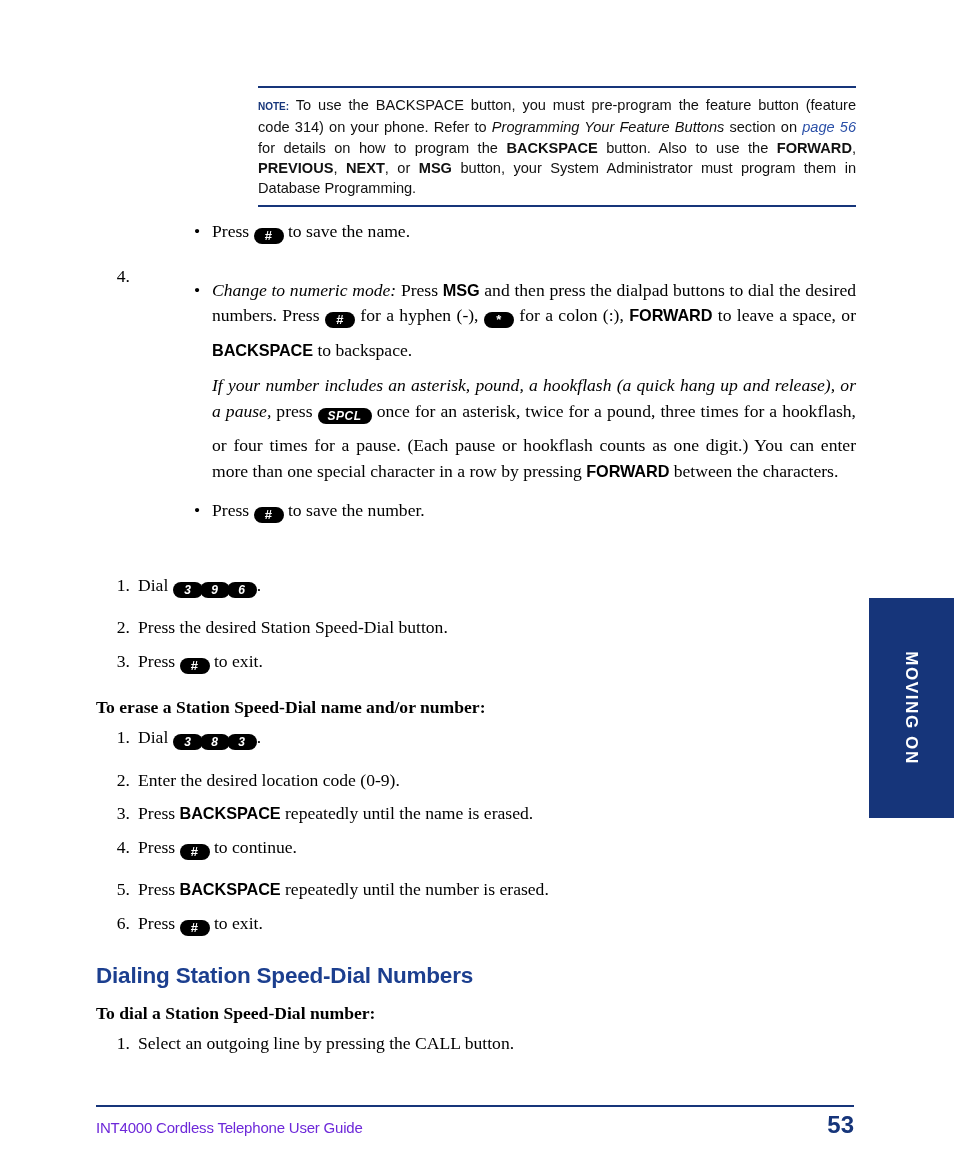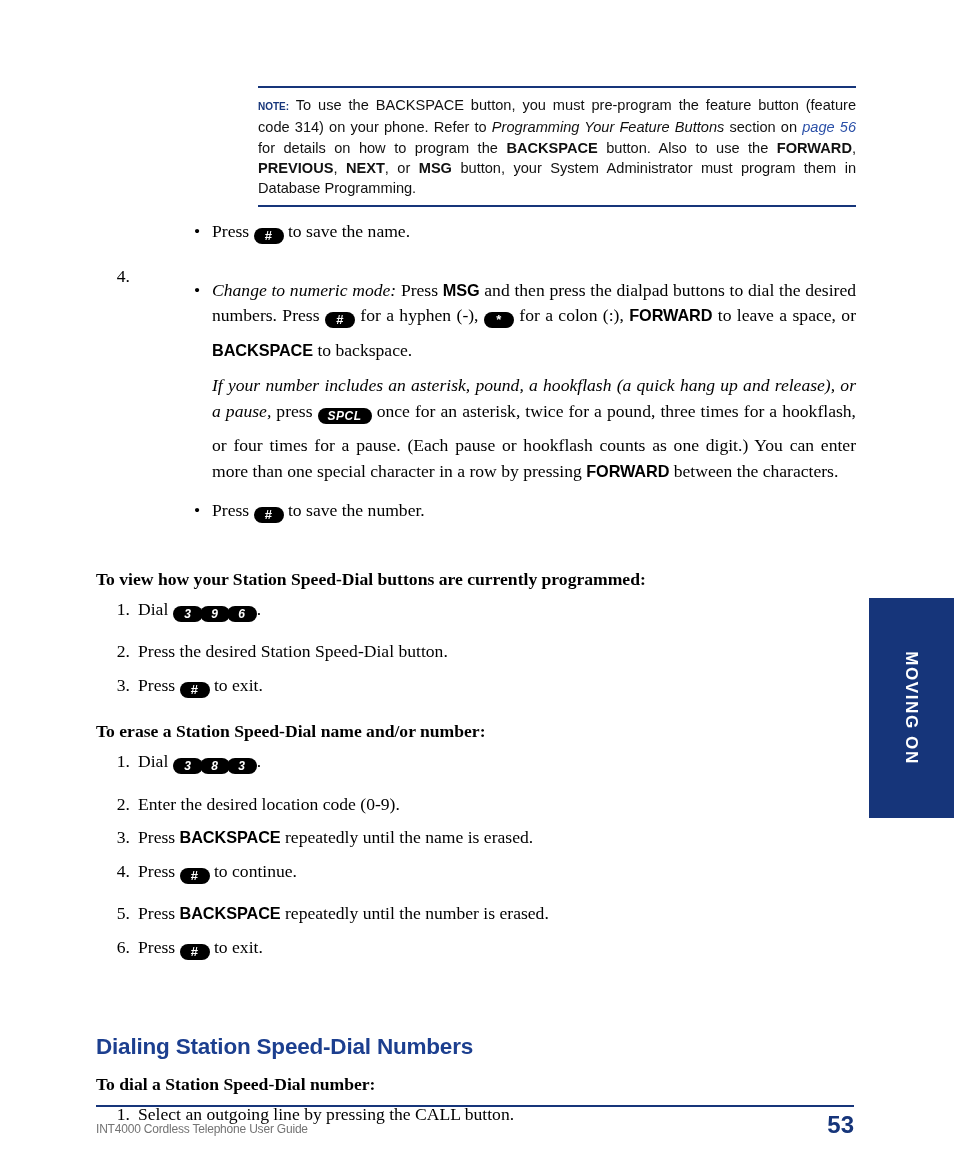--- a/index.html
+++ b/index.html
@@ -166,21 +166,20 @@
     font-size: 13px;
   }
 
   
   .sec-heading {
     font-family: "Liberation Sans", "DejaVu Sans", sans-serif;
     font-weight: bold;
     font-size: 22.5px;
     color: #1C3F8F;
     letter-spacing: -0.2px;
-    margin-top: 47px;
   }
 
   
   .sub-heading {
     font-family: "Liberation Serif", "DejaVu Serif", serif;
     font-weight: bold;
     font-size: 17.6px;
     line-height: 24px;
   }
 
@@ -191,22 +190,22 @@
     top: 1105px;
     width: 758px;
     border-top: 2.2px solid #16357A;
     padding-top: 4px;
     display: flex;
     align-items: baseline;
     justify-content: space-between;
   }
   .footer-text {
     font-family: "Liberation Sans", "DejaVu Sans", sans-serif;
-    font-size: 12px;
-    color: #737373;
+    font-size: 15px;
+    color: #6d28d9;
     letter-spacing: -0.2px;
   }
   .footer-page {
     font-family: "Liberation Sans", "DejaVu Sans", sans-serif;
     font-weight: bold;
     font-size: 24px;
     color: #16357A;
   }
 
   
@@ -264,21 +263,20 @@
     <div class="body-text bullet-row sub-indent">
       <span class="bullet-dot">•</span>
       <span>Press </span><span class="pillgroup"><span class="pill sym">#</span></span><span> to save the number.</span>
     </div>
 
     <div class="sp20"></div>
 
 
     <div class="sp14"></div>
 
-    <div class="sub-heading">To view how your Station Speed-Dial buttons are currently programmed:</div>
     <div class="sp6"></div>
 
     <div class="body-text num-row">
       <span class="num">1.</span>
       <span>Dial </span><span class="pillgroup"><span class="pill">3</span><span class="pill">9</span><span class="pill">6</span></span><span>.</span>
     </div>
     <div class="sp8"></div>
 
     <div class="body-text num-row">
       <span class="num">2.</span>

